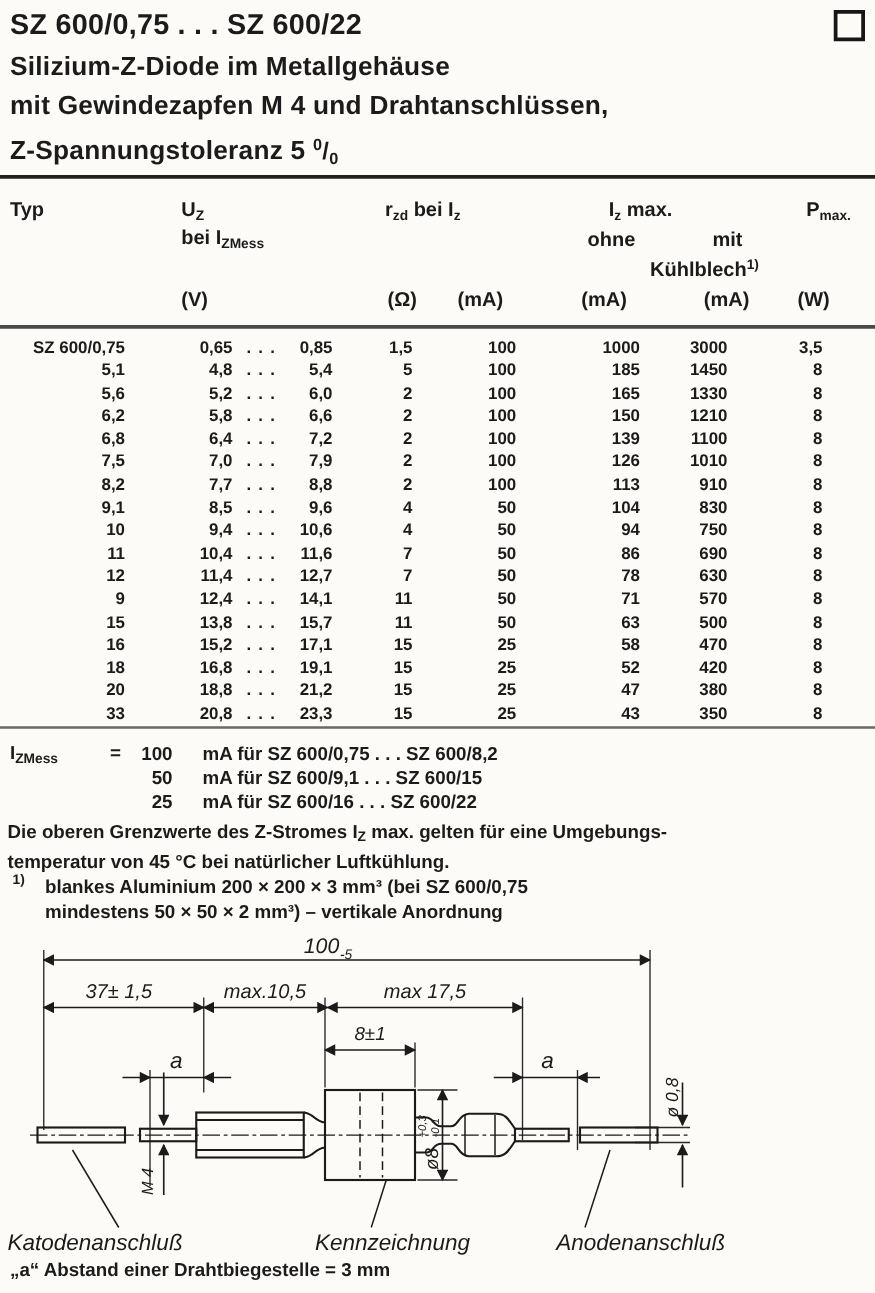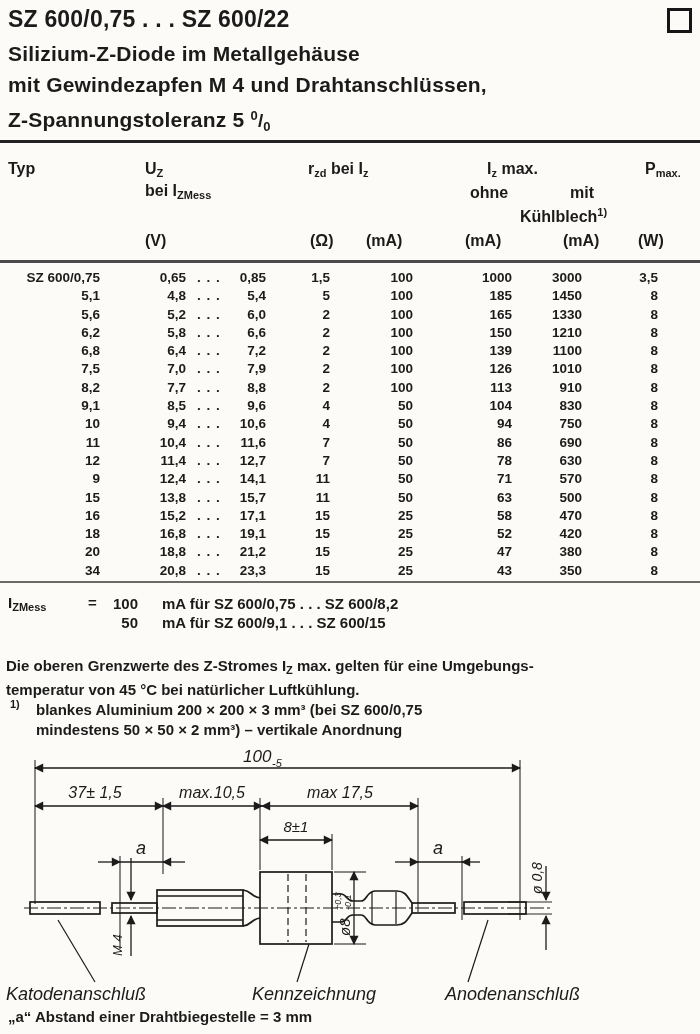--- a/index.html
+++ b/index.html
@@ -268,39 +268,40 @@
     <span class="c-dots">. . .</span>
     <span class="c-max">21,2</span>
     <span class="c-rzd">15</span>
     <span class="c-iz">25</span>
     <span class="c-ohne">47</span>
     <span class="c-mit">380</span>
     <span class="c-pmax">8</span>
   </div>
 
   <div class="t-row">
-    <span class="c-typ">34</span>
+    <span class="c-typ">33</span>
     <span class="c-min">20,8</span>
     <span class="c-dots">. . .</span>
     <span class="c-max">23,3</span>
     <span class="c-rzd">15</span>
     <span class="c-iz">25</span>
     <span class="c-ohne">43</span>
     <span class="c-mit">350</span>
     <span class="c-pmax">8</span>
   </div>
 </div>
 
 <div class="abs rule3"></div>
 
 <div class="abs iz-label"><span>I</span><sub>ZMess</sub></div>
 <div class="abs iz-eq">=</div>
 <div class="abs iz-lines">
   <div class="iz-line"><span class="ma">100</span><span class="rest">mA für SZ 600/0,75 . . . SZ 600/8,2</span></div>
   <div class="iz-line"><span class="ma">50</span><span class="rest">mA für SZ 600/9,1  . . . SZ 600/15</span></div>
+  <div class="iz-line"><span class="ma">25</span><span class="rest">mA für SZ 600/16  . . . SZ 600/22</span></div>
 </div>
 
 <div class="abs grenz">
   <div><span>Die oberen Grenzwerte des Z-Stromes I</span><sub>Z</sub><span> max. gelten für eine Umgebungs-</span></div>
   <div>temperatur von 45 °C bei natürlicher Luftkühlung.</div>
 </div>
 
 <div class="abs fn1-sup">1)</div>
 <div class="abs fn1">
   <div>blankes Aluminium 200 × 200 × 3 mm³  (bei SZ 600/0,75</div>

